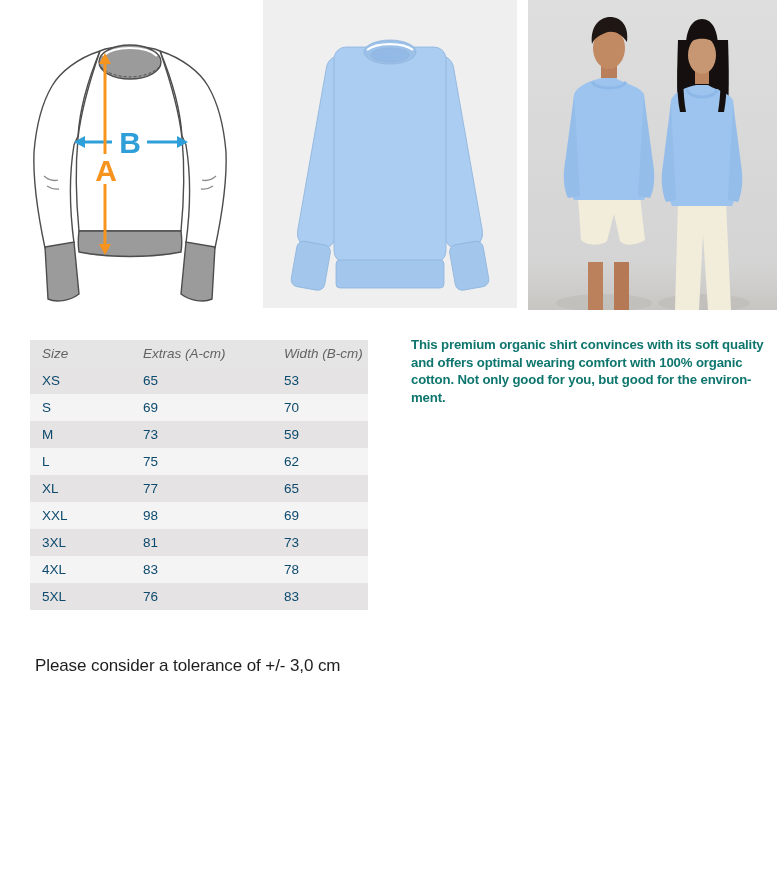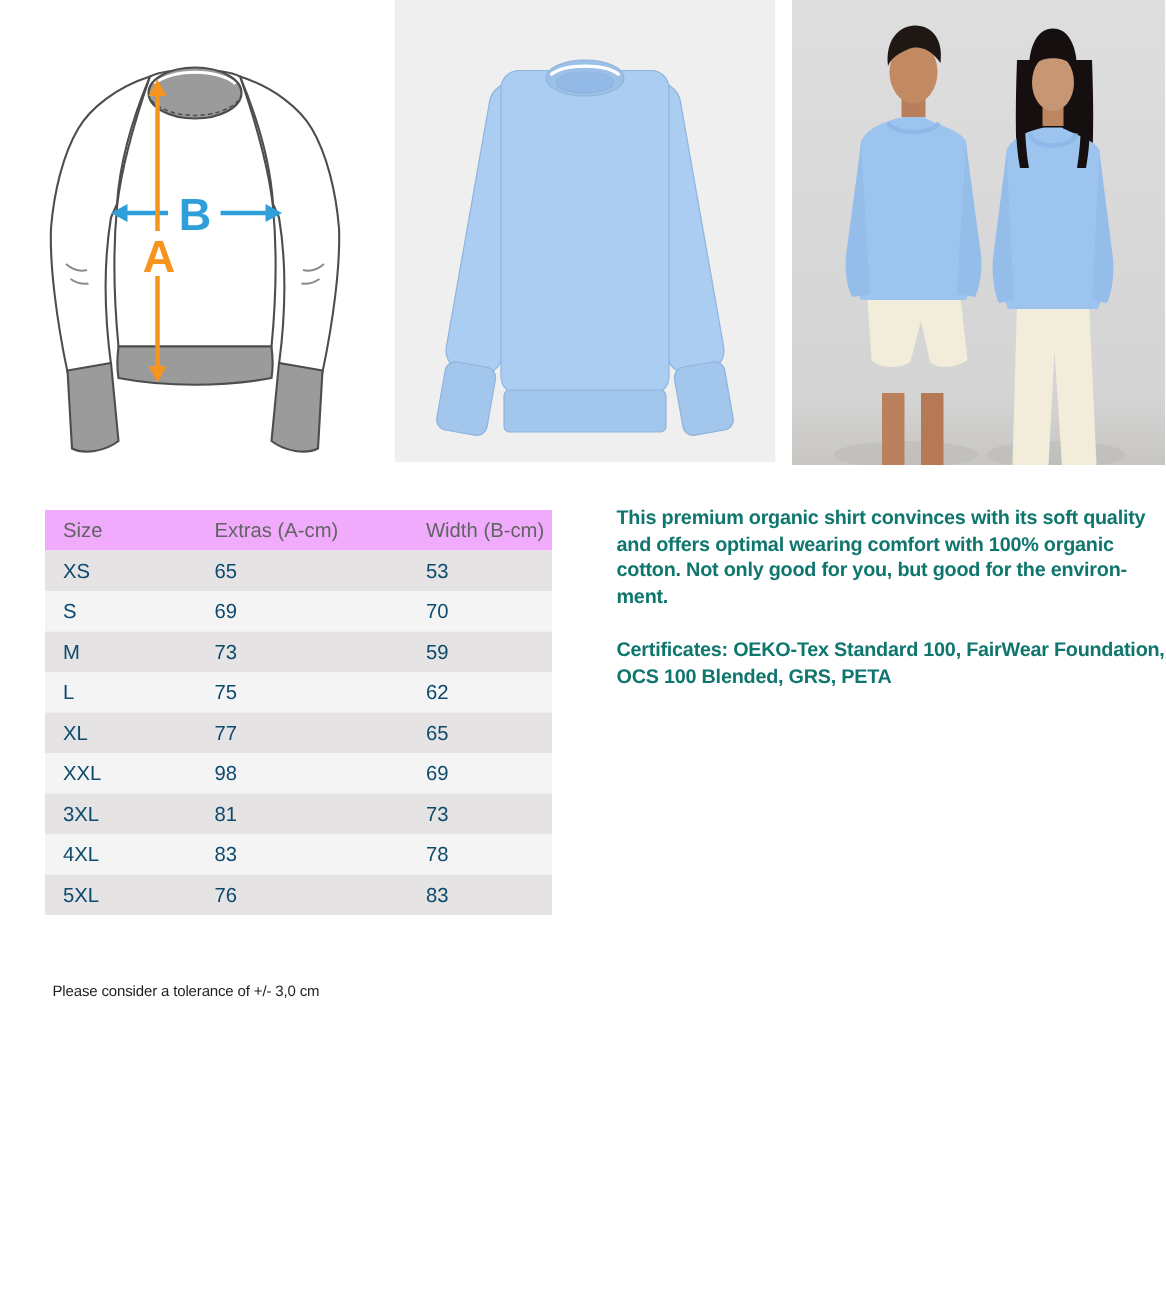--- a/index.html
+++ b/index.html
@@ -21,28 +21,28 @@
   
   .size-table { position: absolute; left: 30px; top: 340px; width: 338px; font-size: 13.5px; }
   .st-row {
     display: grid;
     grid-template-columns: 112px 141px 85px;
     align-items: center;
     height: 27px;
   }
   .st-row > div { padding-left: 12px; overflow: hidden; white-space: nowrap; }
   .st-row > div:nth-child(2), .st-row > div:nth-child(3) { padding-left: 1px; }
-  .st-head { background: #f0abfc; color: #636363; }
+  .st-head { background: #e5e5e5; color: #636363; font-style: italic; }
   .st-body .st-row:nth-child(odd)  { background: #e5e3e3; }
   .st-body .st-row:nth-child(even) { background: #f5f4f4; }
   .st-body { color: #0c4a6e; }
 
   .tolerance-note {
     position: absolute; left: 35px; top: 656px;
-    font-size: 10px; color: #1e1e1e; letter-spacing: -0.1px;
+    font-size: 17px; color: #1e1e1e; letter-spacing: -0.1px;
   }
 
   
   .description {
     position: absolute; left: 411px; top: 336px; width: 366px;
     color: #0f766e;
     font-weight: bold;
   }
   .description p {
     font-size: 13.2px; line-height: 17.6px; letter-spacing: -0.15px;
@@ -216,17 +216,15 @@
       </div>
   </div>
 
   <div class="tolerance-note">Please consider a tolerance of +/- 3,0 cm</div>
 
   <div class="description">
     <p>This premium organic shirt convinces with its soft quality
 and offers optimal wearing comfort with 100% organic
 cotton. Not only good for you, but good for the environ-
 ment.</p>
-    <p>Certificates: OEKO-Tex Standard 100, FairWear Foundation,
-OCS 100 Blended, GRS, PETA</p>
   </div>
 
 </div>
 
 </body></html>

